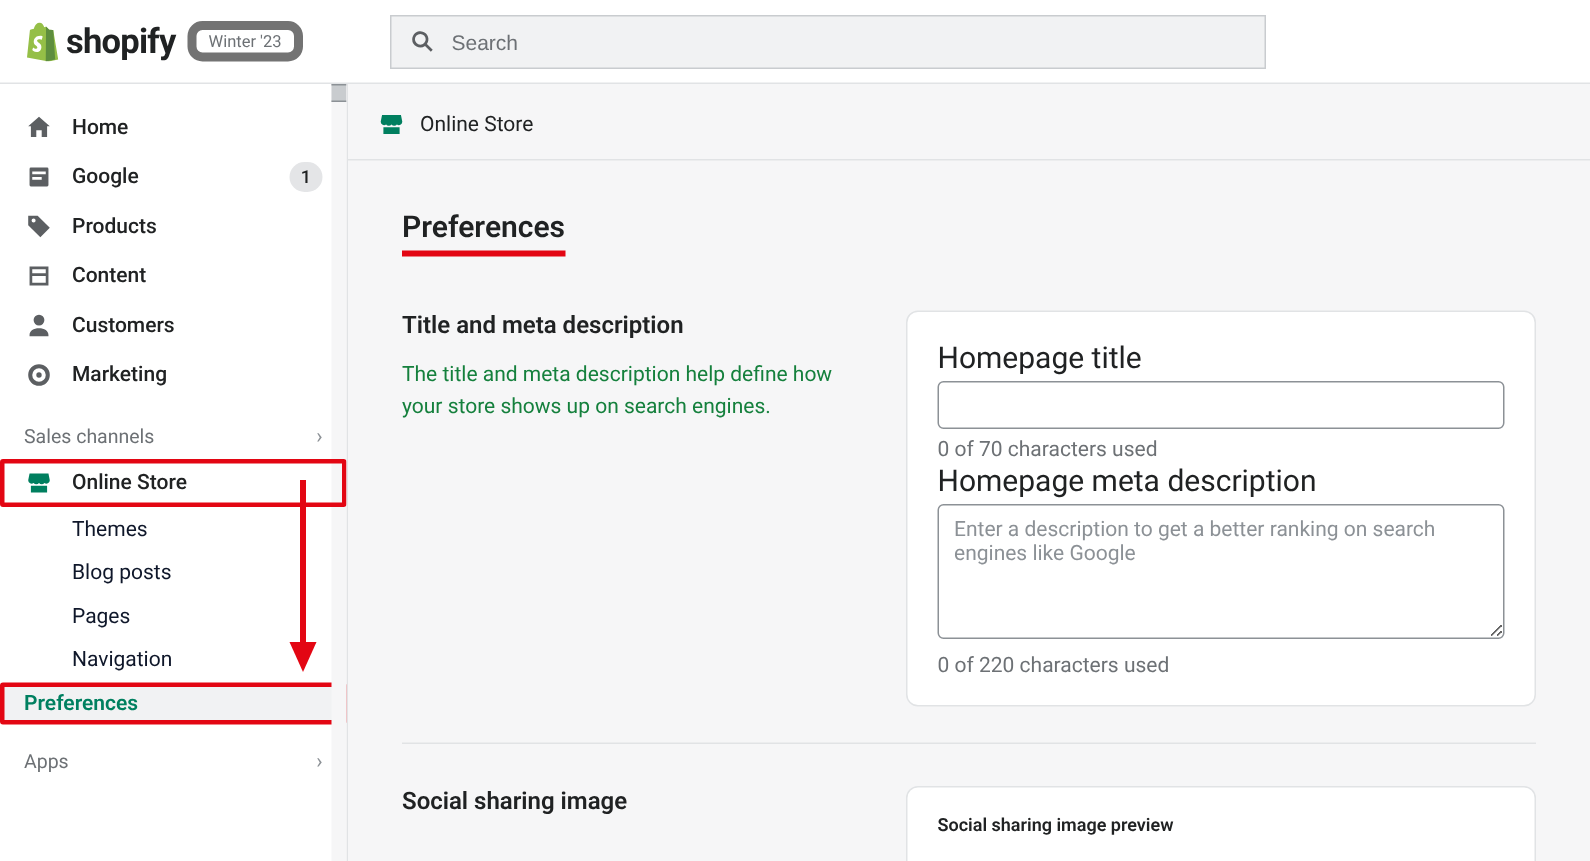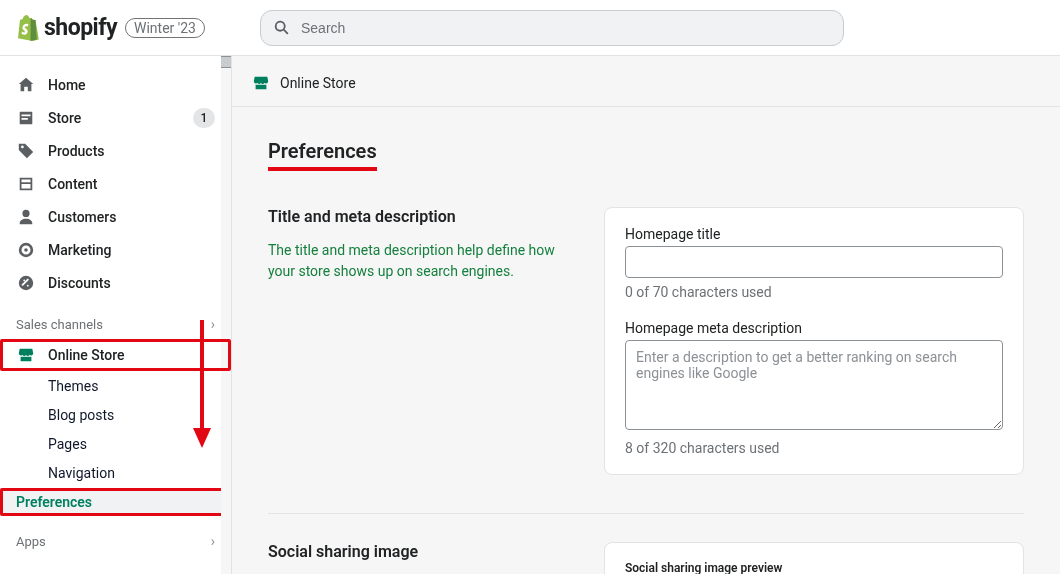--- a/index.html
+++ b/index.html
@@ -30,34 +30,34 @@
       height: 26px;
       margin-right: 4px;
     }
     .logo-text {
       font-weight: 700;
       font-size: 23px;
       letter-spacing: -0.5px;
     }
     .edition-badge {
       margin-left: 8px;
-      border: 1px solid #737373;
+      border: 6px solid #737373;
       border-radius: 10px;
       padding: 1px 8px;
-      font-size: 14px;
+      font-size: 11px;
       color: #6d7175;
     }
     .search-wrap {
       flex: 1;
       max-width: 584px;
     }
     .search-box {
       background: #f1f2f3;
       border: 1px solid #c9cccf;
-      border-radius: 12px;
+      border-radius: 0;
       height: 36px;
       display: flex;
       align-items: center;
       padding: 0 12px;
       color: #6d7175;
     }
     .search-icon-svg { width: 18px; height: 18px; margin-right: 10px; fill: #5c5f62; }
     .search-box input {
       border: none;
       background: transparent;
@@ -183,21 +183,21 @@
       font-size: 20px;
       font-weight: 600;
       display: inline-block;
       border-bottom: 4px solid #e30613;
       padding-bottom: 4px;
       margin-bottom: 36px;
     }
     .section-row {
       display: flex;
       gap: 36px;
-      padding-bottom: 38px;
+      padding-bottom: 24px;
       border-bottom: 1px solid #e1e3e5;
       margin-bottom: 28px;
     }
     .section-left {
       flex: 0 0 300px;
     }
     .section-title {
       font-size: 16px;
       font-weight: 600;
       margin-bottom: 14px;
@@ -209,21 +209,21 @@
     }
     .section-right {
       flex: 1;
       background: #fff;
       border: 1px solid #e1e3e5;
       border-radius: 8px;
       padding: 18px 20px;
       min-width: 0;
     }
     .field-label {
-      font-size: 14px;
+      font-size: 20px;
       color: #202223;
       margin-bottom: 4px;
     }
     .text-input {
       width: 100%;
       border: 1px solid #8c9196;
       border-radius: 4px;
       padding: 7px 10px;
       font-size: 14px;
       margin-bottom: 6px;
@@ -237,21 +237,20 @@
       font-size: 14px;
       min-height: 90px;
       resize: vertical;
       font-family: inherit;
       margin-bottom: 6px;
     }
     .textarea::placeholder { color: #8c9196; }
     .char-count {
       font-size: 14px;
       color: #6d7175;
-      margin-bottom: 20px;
     }
   </style>
 </head>
 <body>
 
 <div class="topbar">
   <div class="logo-wrap">
     <svg class="logo-icon" viewBox="0 0 24 26">
         <path fill="#95BF47" d="M19.5 5.2c0-.1-.1-.2-.3-.2l-2.4-.2-1.8-1.8c-.2-.2-.5-.1-.6-.1l-.9.3C12.9 1.6 12 0 10.4 0 8.2 0 7 2.7 6.6 4.1l-2 .6c-.6.2-.6.2-.7.8L2 23.3 16.5 26l6.3-1.4L19.5 5.2z"></path>
         <path fill="#5E8E3E" d="M19.2 5l-2.4-.2-1.8-1.8c-.1-.1-.2-.1-.3-.1L14.5 26l6.3-1.4L19.5 5.2c0-.1-.2-.2-.3-.2z"></path>
@@ -282,21 +281,21 @@
           </svg>
         </span>
       <span class="label">Home</span>
     </div>
     <div class="nav-item">
       <span class="nav-icon">
           <svg viewBox="0 0 20 20" width="18" height="18">
             <path d="M4 3h12a1 1 0 011 1v12a1 1 0 01-1 1H4a1 1 0 01-1-1V4a1 1 0 011-1zm1 3v2h10V6H5zm0 4v2h7v-2H5z"></path>
           </svg>
         </span>
-      <span class="label">Store</span>
+      <span class="label">Google</span>
       <span class="nav-badge">1</span>
     </div>
     <div class="nav-item">
       <span class="nav-icon">
           <svg viewBox="0 0 20 20" width="18" height="18">
             <path d="M2 2h7l9 9-7 7-9-9V2zm4 5a1.5 1.5 0 100-3 1.5 1.5 0 000 3z"></path>
           </svg>
         </span>
       <span class="label">Products</span>
     </div>
@@ -316,28 +315,20 @@
         </span>
       <span class="label">Customers</span>
     </div>
     <div class="nav-item">
       <span class="nav-icon">
           <svg viewBox="0 0 20 20" width="18" height="18">
             <path d="M10 2a8 8 0 100 16 8 8 0 000-16zm0 3a5 5 0 110 10 5 5 0 010-10zm0 3a2 2 0 100 4 2 2 0 000-4z"></path>
           </svg>
         </span>
       <span class="label">Marketing</span>
-    </div>
-    <div class="nav-item">
-      <span class="nav-icon">
-          <svg viewBox="0 0 20 20" width="18" height="18">
-            <path d="M10 2a8 8 0 100 16 8 8 0 000-16zM7 7a1 1 0 112 0 1 1 0 01-2 0zm4 6a1 1 0 112 0 1 1 0 01-2 0zm2.3-6.7l-7 7-1.4-1.4 7-7 1.4 1.4z"></path>
-          </svg>
-        </span>
-      <span class="label">Discounts</span>
     </div>
 
     <div class="nav-section">
       <span>Sales channels</span>
       <span class="chev">›</span>
     </div>
     <div class="nav-item highlight-red">
       <span class="nav-icon store-icon-green">
           <svg viewBox="0 0 20 20" width="18" height="18">
             <path d="M3 3h14l1 5a2.5 2.5 0 01-4 2 2.5 2.5 0 01-4 0 2.5 2.5 0 01-4 0 2.5 2.5 0 01-4-2l1-5zm1 9h12v5H4v-5z"></path>
@@ -379,21 +370,21 @@
           <div class="section-title">Title and meta description</div>
           <div class="section-desc">The title and meta description help define how your store shows up on search engines.</div>
         </div>
         <div class="section-right">
           <div class="field-label">Homepage title</div>
           <input class="text-input" type="text" style="">
           <div class="char-count">0 of 70 characters used</div>
 
           <div class="field-label">Homepage meta description</div>
           <textarea class="textarea" placeholder="Enter a description to get a better ranking on search engines like Google" style=""></textarea>
-          <div class="char-count" style="margin-bottom:0">8 of 320 characters used</div>
+          <div class="char-count" style="margin-bottom:0">0 of 220 characters used</div>
         </div>
       </div>
 
       <div class="section-row" style="border:none;margin:0;padding-bottom:0">
         <div class="section-left">
           <div class="section-title">Social sharing image</div>
         </div>
         <div class="section-right">
           <div class="section-title" style="font-size:12px;font-weight:600">Social sharing image preview</div>
         </div>

